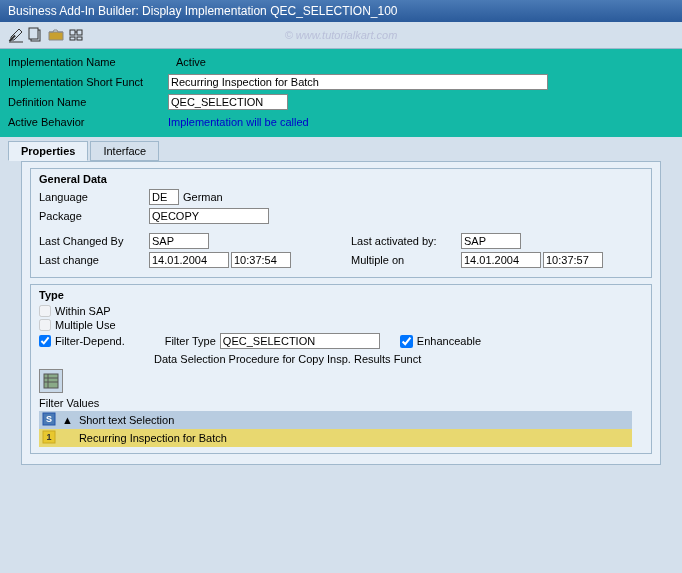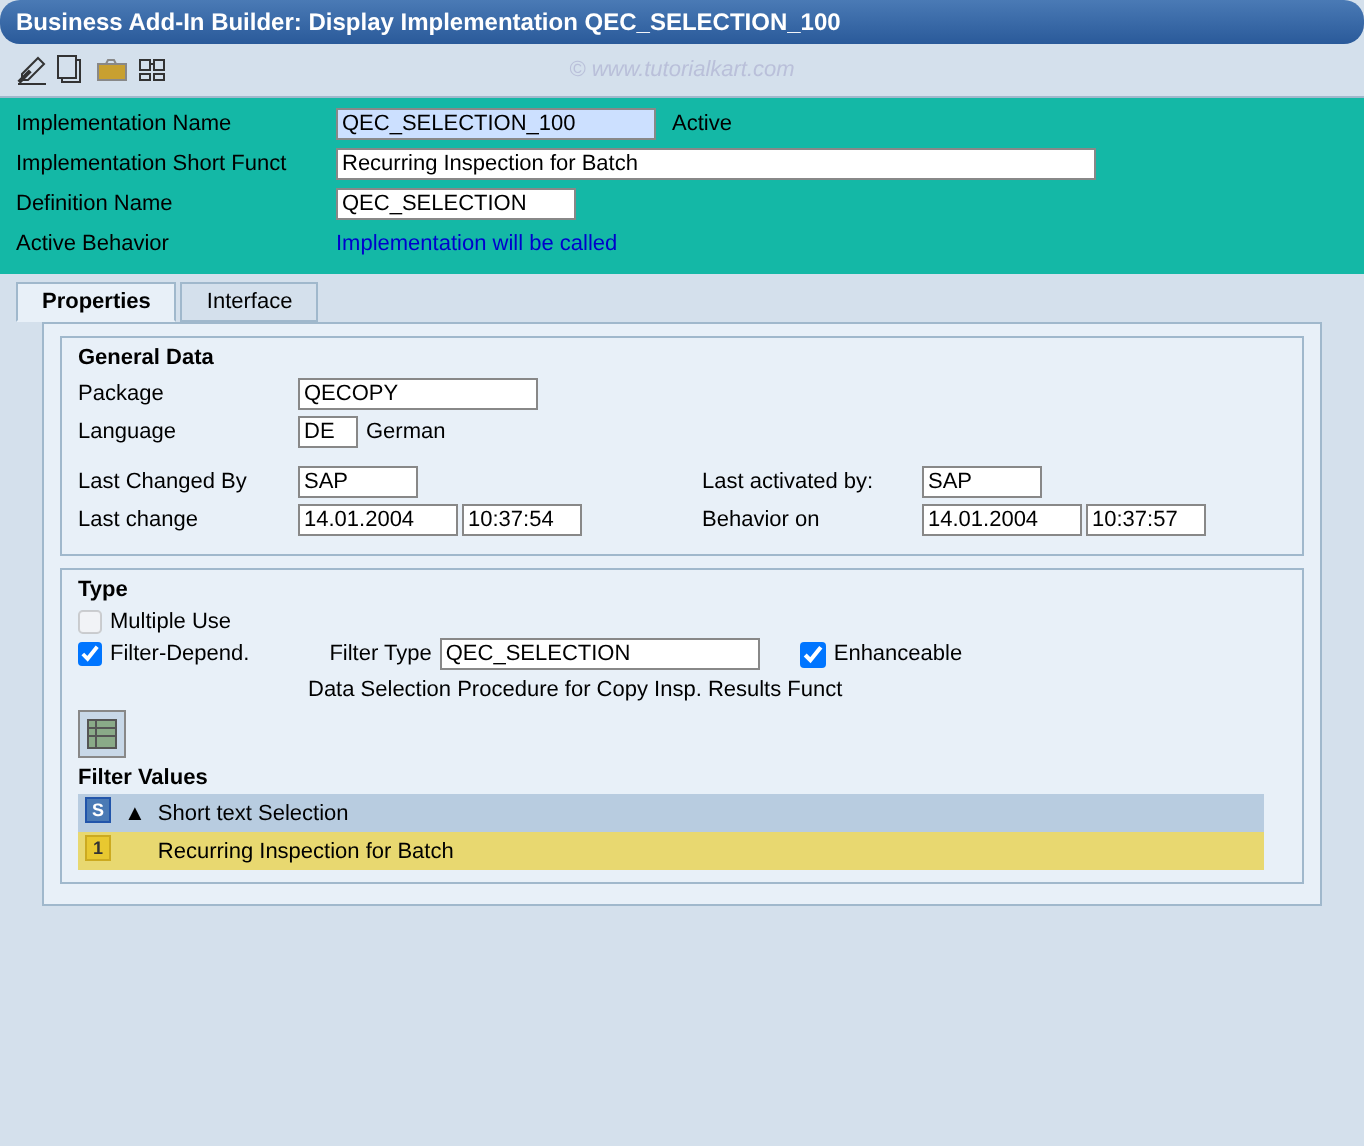--- a/index.html
+++ b/index.html
@@ -7,26 +7,25 @@
       font-family: Arial, Tahoma, sans-serif;
       font-size: 11px;
       background: #d4e0ec;
       width: 682px;
       height: 573px;
       overflow: hidden;
     }
     .title-bar {
       background: linear-gradient(to bottom, #4a7ab5, #2a5a9a);
       color: white;
-      font-weight: bold;
+      font-weight: normal;
       font-size: 12px;
       padding: 4px 8px;
       display: flex;
       align-items: center;
-      border-radius: 10px;
     }
     .toolbar {
       background: #d4e0ec;
       padding: 3px 6px;
       display: flex;
       align-items: center;
       gap: 0;
       border-bottom: 1px solid #a0b8cc;
       position: relative;
     }
@@ -171,21 +170,21 @@
       background: #c8d8e8;
       border: 1px solid #888;
       display: inline-flex;
       align-items: center;
       justify-content: center;
       cursor: pointer;
       font-size: 12px;
     }
     .filter-values-label {
       font-size: 11px;
-      font-weight: bold;
+      font-weight: normal;
       margin: 4px 0 2px 0;
     }
     .filter-table {
       width: 100%;
       border-collapse: collapse;
     }
     .filter-table tr td {
       font-size: 11px;
       padding: 1px 3px;
       border: none;
@@ -244,21 +243,20 @@
       <rect x="9" y="10" width="5" height="3" fill="none" stroke="#333" stroke-width="1"></rect>
       <line x1="7" y1="5" x2="9" y2="5" stroke="#333" stroke-width="1"></line>
     </svg>
   </span>
   <span class="watermark">© www.tutorialkart.com</span>
 </div>
 
 <div class="form-area">
   <div class="form-row">
     <span class="form-label">Implementation Name</span>
-    <input class="form-input-blue" style="width: 160px;" type="text" value="QEC_SELECTION_100">
     <span class="active-badge">Active</span>
   </div>
   <div class="form-row">
     <span class="form-label">Implementation Short Funct</span>
     <input class="form-input" style="width: 380px;" type="text" value="Recurring Inspection for Batch">
   </div>
   <div class="form-row">
     <span class="form-label">Definition Name</span>
     <input class="form-input" style="width: 120px;" type="text" value="QEC_SELECTION">
   </div>
@@ -274,58 +272,62 @@
   </div>
   <div class="tab">
     <span>Interface</span>
   </div>
 </div>
 
 <div class="main-content">
 
   <div class="section-box">
     <div class="section-title">General Data</div>
-    <div class="inner-form-row">
-      <span class="inner-label">Package</span>
-      <input class="inner-input" style="width: 120px;" type="text" value="QECOPY">
-    </div>
     <div class="inner-form-row">
       <span class="inner-label">Language</span>
       <input class="inner-input" style="width: 30px;" type="text" value="DE">
       <span class="inner-text">German</span>
+    </div>
+    <div class="inner-form-row">
+      <span class="inner-label">Package</span>
+      <input class="inner-input" style="width: 120px;" type="text" value="QECOPY">
     </div>
     <div style="height:6px;"></div>
     <div class="two-col">
       <div class="col-left">
         <div class="inner-form-row">
           <span class="inner-label">Last Changed By</span>
           <input class="inner-input" style="width: 60px;" type="text" value="SAP">
         </div>
         <div class="inner-form-row">
           <span class="inner-label">Last change</span>
           <input class="inner-input" style="width: 80px;" type="text" value="14.01.2004">
           <input class="inner-input" style="width: 60px; margin-left: 2px;" type="text" value="10:37:54">
         </div>
       </div>
       <div class="col-right">
         <div class="inner-form-row">
           <span class="inner-label">Last activated by:</span>
           <input class="inner-input" style="width: 60px;" type="text" value="SAP">
         </div>
         <div class="inner-form-row">
-          <span class="inner-label">Behavior on</span>
+          <span class="inner-label">Multiple on</span>
           <input class="inner-input" style="width: 80px;" type="text" value="14.01.2004">
           <input class="inner-input" style="width: 60px; margin-left: 2px;" type="text" value="10:37:57">
         </div>
       </div>
     </div>
   </div>
 
   <div class="type-section">
     <div class="section-title">Type</div>
+    <div class="checkbox-row">
+      <input type="checkbox" disabled="" style="">
+      <span>Within SAP</span>
+    </div>
     <div class="checkbox-row">
       <input type="checkbox" disabled="" style="">
       <span>Multiple Use</span>
     </div>
     <div style="display:flex; align-items:center; margin-bottom:4px;">
       <div class="checkbox-row" style="margin-bottom:0; margin-right:40px;">
         <input type="checkbox" checked="" style="">
         <span>Filter-Depend.</span>
       </div>
       <span style="font-size:11px; margin-right:4px;">Filter Type</span>

